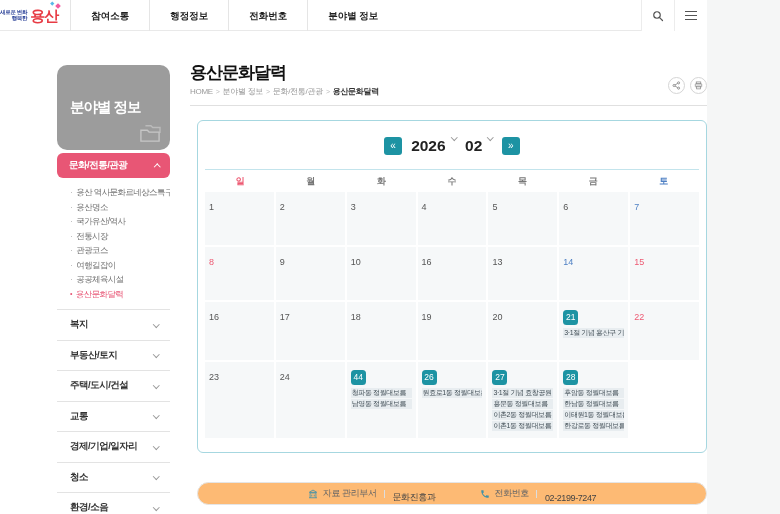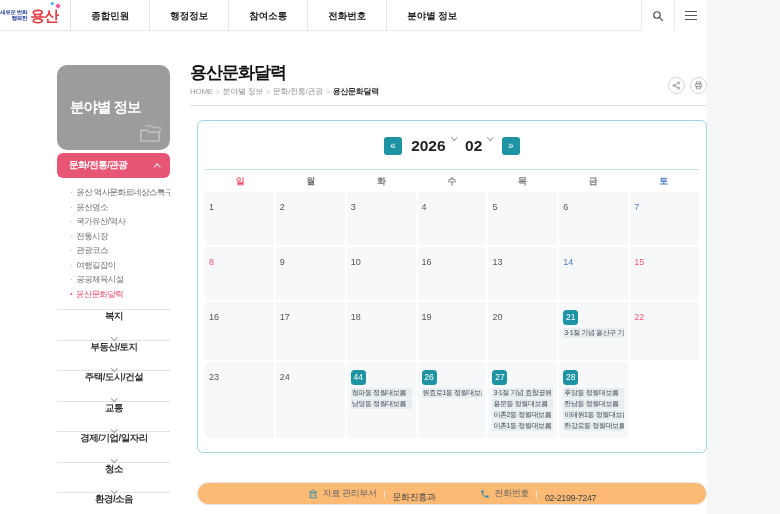--- a/index.html
+++ b/index.html
@@ -33,21 +33,21 @@
   .side-title{margin-top:34px;height:85px;border-radius:10px;background:#9c9c9c;display:flex;align-items:center;padding-left:13px;color:#fff;font-size:14.5px;font-weight:800;letter-spacing:-1px;position:relative;}
   .side-title svg{position:absolute;right:8px;bottom:7px;}
   .side-cat{margin-top:3px;height:25px;border-radius:6px;background:var(--pink);color:#fff;font-size:9.5px;font-weight:700;display:flex;align-items:center;justify-content:space-between;padding:0 11px 0 12px;cursor:pointer;letter-spacing:-0.5px;}
   .crt{display:inline-block;width:4.5px;height:4.5px;border-right:1.5px solid #9a9a9a;border-bottom:1.5px solid #9a9a9a;transform:rotate(45deg);margin-top:-2px;}
   .crt.up{transform:rotate(-135deg);border-color:#fff;margin-top:3px;}
   .side-sub{list-style:none;padding:7px 0 8px 13px;}
   .side-sub li{font-size:8.5px;color:#707070;line-height:14.5px;white-space:nowrap;overflow:hidden;cursor:pointer;letter-spacing:-0.6px;}
   .side-sub li::before{content:"·";color:#b5b5b5;margin-right:4px;}
   .side-sub li.on{color:var(--pink);}
   .side-sub li.on::before{content:"•";color:var(--pink);font-size:7px;vertical-align:1px;}
-  .acc{border-top:1px solid #e3e3e3;height:30.5px;display:flex;align-items:center;justify-content:space-between;padding:0 12px 0 13px;font-size:9.5px;font-weight:700;color:#333;cursor:pointer;letter-spacing:-0.5px;flex-direction:column;}
+  .acc{border-top:1px solid #e3e3e3;height:30.5px;display:flex;align-items:center;justify-content:space-between;padding:0 12px 0 13px;font-size:9.5px;font-weight:700;color:#333;cursor:pointer;letter-spacing:-0.5px;}
 
   
   .page-title{margin-top:32px;font-size:17px;font-weight:800;color:#111;letter-spacing:-1px;line-height:19px;}
   .crumb{margin-top:4px;font-size:8px;color:#999;letter-spacing:-0.3px;}
   .crumb span{cursor:pointer;}
   .crumb span.cur{color:#333;font-weight:700;cursor:default;}
   .crumb i{font-style:normal;color:#bbb;margin:0 3px;font-size:7px;}
   .title-icons{position:absolute;right:0;top:46px;display:flex;gap:5px;}
   .circle-btn{width:17px;height:17px;border-radius:50%;border:1px solid #d5d5d5;background:#fff;display:flex;align-items:center;justify-content:center;cursor:pointer;}
   .title-hr{margin-top:8px;border:none;border-top:1px solid #e0e0e0;}
@@ -86,23 +86,22 @@
   <div class="header">
     <div class="logo">
       <div class="logo-tag">
         <span>새로운 변화</span><br><span>행복한</span>
       </div>
       <div class="logo-name">용산</div>
       <span class="spark"></span>
       <span class="spark2"></span>
     </div>
     <div class="nav">
-        <span class="nav-item">종합민원</span>
+        <span class="nav-item">참여소통</span>
         <span class="nav-item">행정정보</span>
-        <span class="nav-item">참여소통</span>
         <span class="nav-item">전화번호</span>
         <span class="nav-item">분야별 정보</span>
       </div>
     <div class="hdr-right">
       <div class="icon-btn">
         <svg width="12" height="12" viewBox="0 0 24 24" fill="none" stroke="#555" stroke-width="2.4" stroke-linecap="round">
             <circle cx="10" cy="10" r="6.5"></circle>
             <line x1="15.2" y1="15.2" x2="21" y2="21"></line>
           </svg>
       </div>

